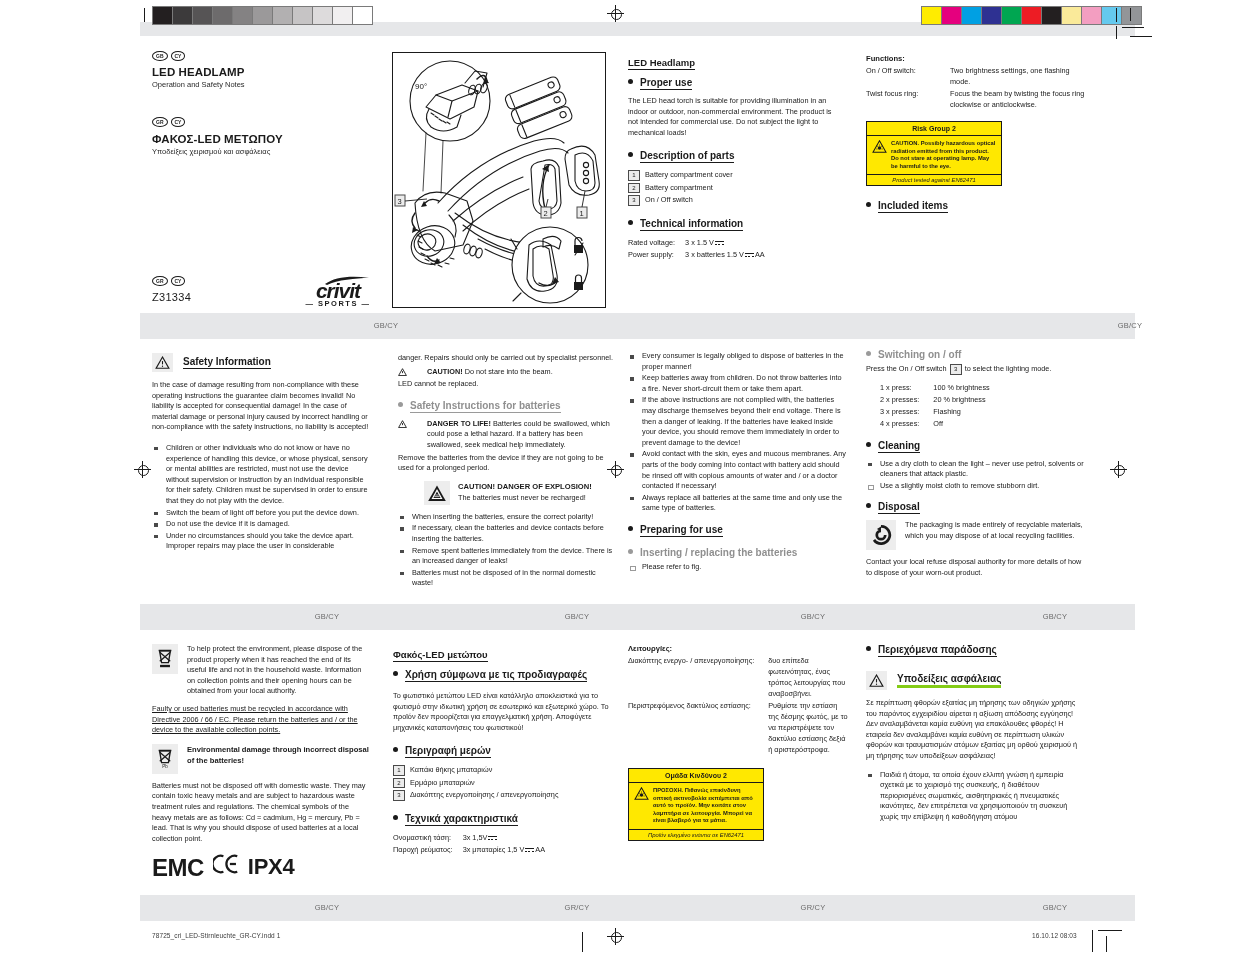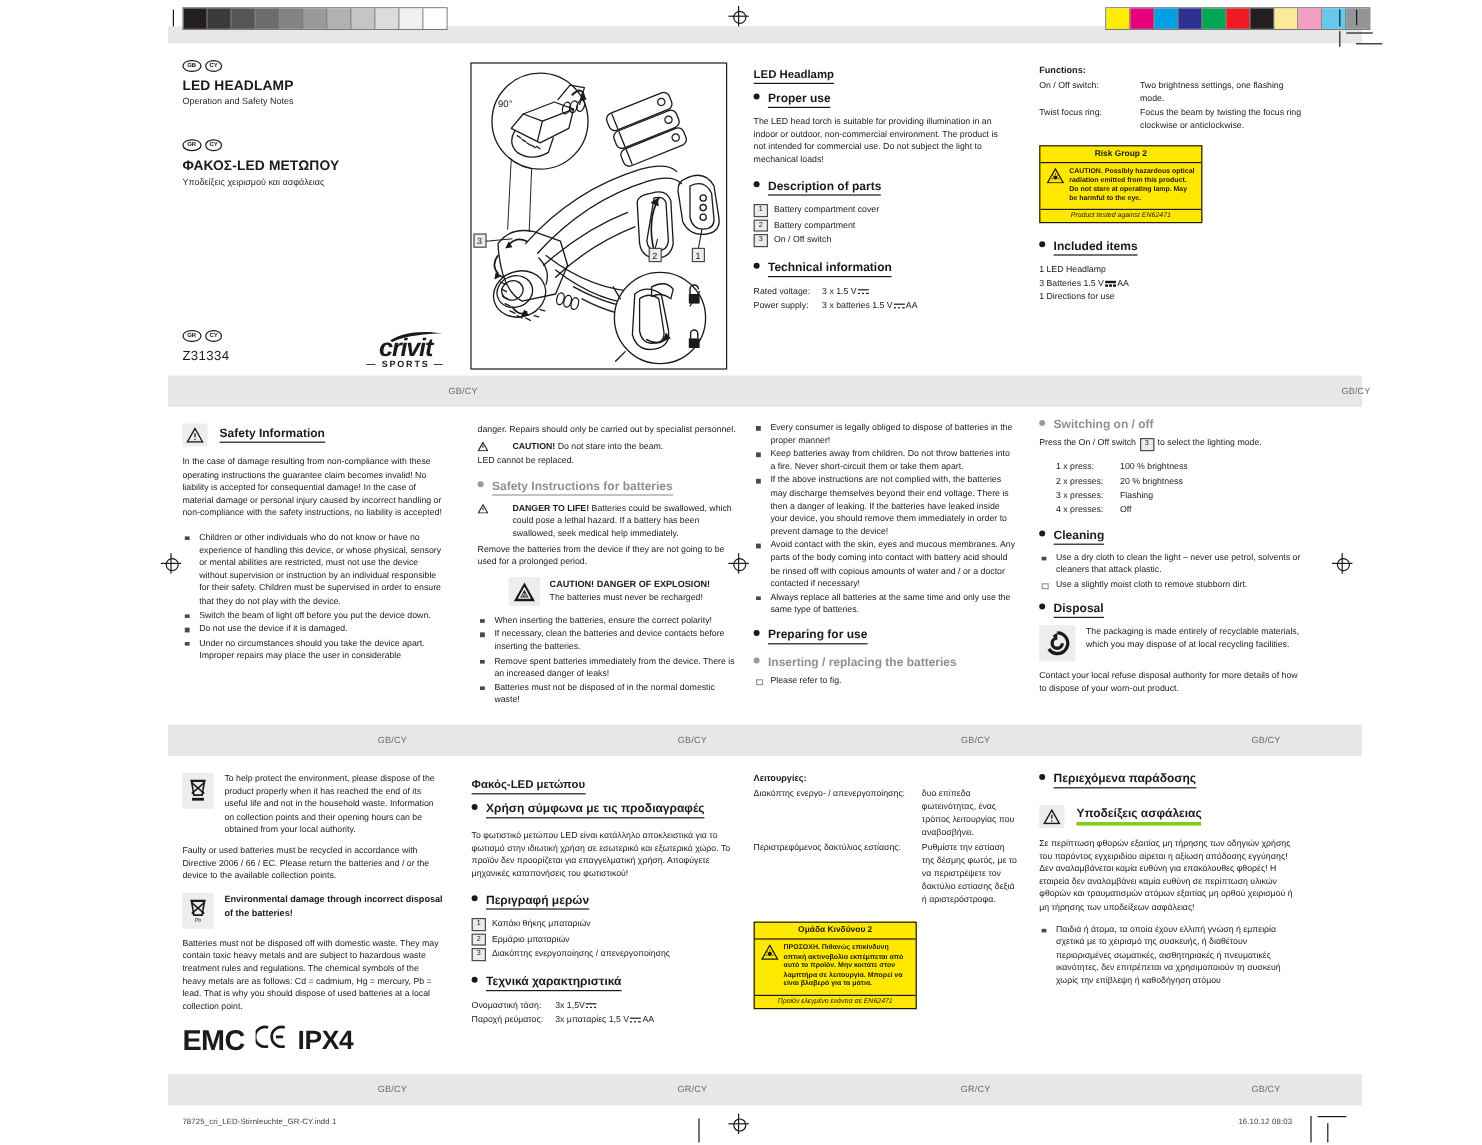--- a/index.html
+++ b/index.html
@@ -405,25 +405,20 @@
           </svg>
           <span>CAUTION. Possibly hazardous optical radiation emitted from this product. Do not stare at operating lamp. May be harmful to the eye.</span>
         </div>
       </div>
       <div class="rfoot">Product tested against EN62471</div>
     </div>
 
     <div class="h-sec" style="margin-top:14px;">
       <span class="dot"></span>
       <span class="txt">Included items</span>
-    </div>
-    <div class="reclist">
-      <div>1 LED Headlamp</div>
-      <div><span>3 Batteries 1.5 V</span><span class="dc"></span><span>AA</span></div>
-      <div>1 Directions for use</div>
     </div>
   </div>
 
   <div class="col" style="left:152px;top:353px;width:218px;">
     <div style="display:flex;gap:10px;align-items:center;margin-bottom:8px;">
       <span class="icobox">
         <svg class="tri" viewBox="0 0 20 18">
           <path d="M10 1.5 L18.8 17 L1.2 17 Z" fill="none" stroke="#1a1a1a" stroke-width="1.6"></path>
           <path d="M10 7 v4.6" stroke="#1a1a1a" stroke-width="1.5"></path>
           <circle cx="10" cy="14.2" r="0.9" fill="#1a1a1a"></circle>
@@ -567,21 +562,21 @@
       <span class="icobox" style="padding:4px;">
         <svg width="18" height="22" viewBox="0 0 20 24">
           <path d="M4 3 h12 l-2.2 13 h-7.6 Z" fill="none" stroke="#1a1a1a" stroke-width="1.5"></path>
           <path d="M3 2.6 h14" stroke="#1a1a1a" stroke-width="1.8"></path>
           <path d="M4.2 4.4 L15.8 14.6 M15.8 4.4 L4.2 14.6" stroke="#1a1a1a" stroke-width="1.4"></path>
           <rect x="4.5" y="18.5" width="11" height="2.6" fill="#1a1a1a"></rect>
         </svg>
       </span>
       <span class="tx">To help protect the environment, please dispose of the product properly when it has reached the end of its useful life and not in the household waste. Information on collection points and their opening hours can be obtained from your local authority.</span>
     </div>
-    <p style="margin-top:6px;">Faulty or used batteries must be recycled in accordance with Directive 2006 / 66 / EC. Please return the batteries and / or the device to the available collection points.</p>
+    <p style="margin-top:6px;text-decoration:underline;">Faulty or used batteries must be recycled in accordance with Directive 2006 / 66 / EC. Please return the batteries and / or the device to the available collection points.</p>
 
     <div class="disprow" style="margin-top:8px;">
       <span class="icobox" style="padding:4px;">
         <svg width="18" height="22" viewBox="0 0 20 24">
           <path d="M4 3 h12 l-2.2 13 h-7.6 Z" fill="none" stroke="#1a1a1a" stroke-width="1.5"></path>
           <path d="M3 2.6 h14" stroke="#1a1a1a" stroke-width="1.8"></path>
           <path d="M4.2 4.4 L15.8 14.6 M15.8 4.4 L4.2 14.6" stroke="#1a1a1a" stroke-width="1.4"></path>
           <text x="10" y="22" font-family="Liberation Sans, sans-serif" font-size="5" text-anchor="middle" fill="#1a1a1a">Pb</text>
         </svg>
       </span>

